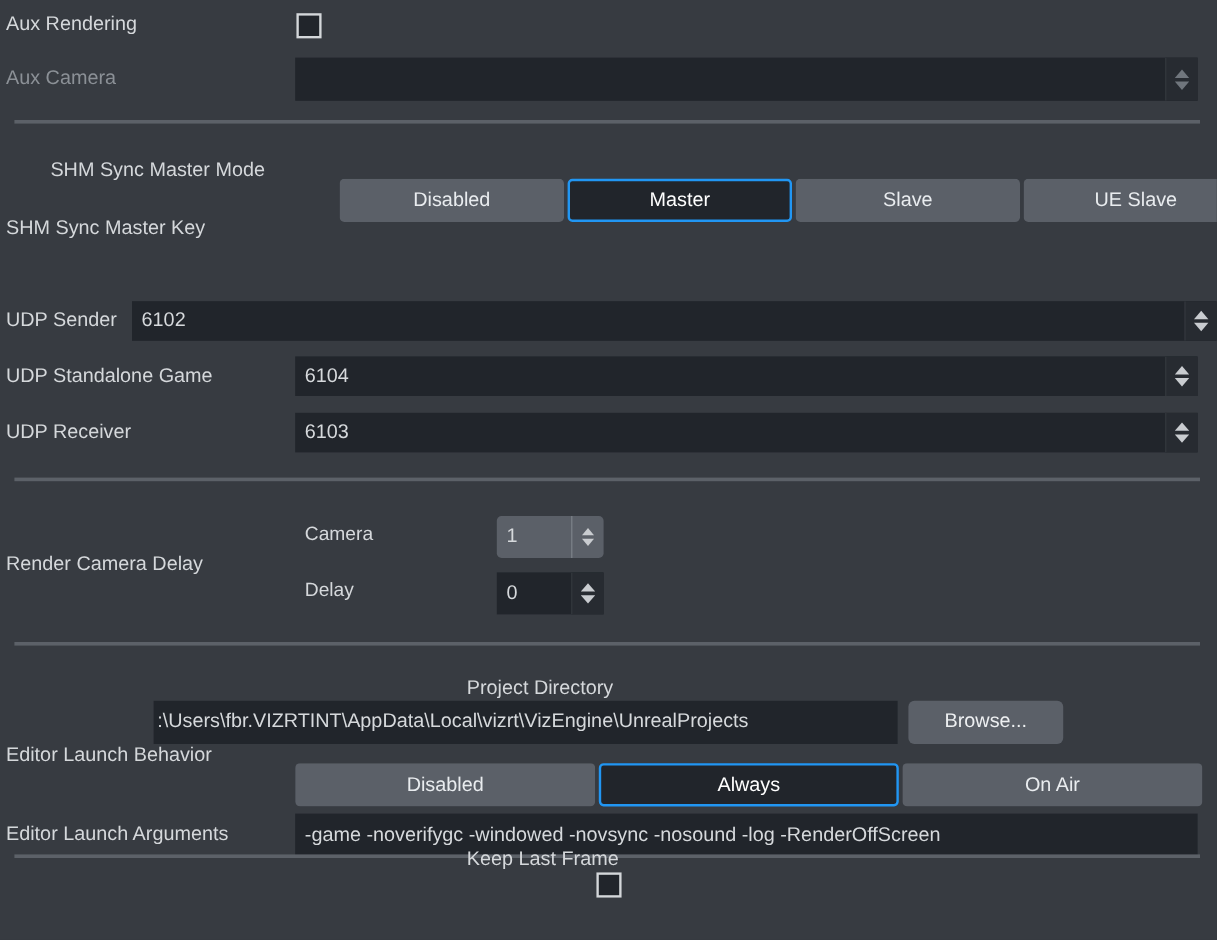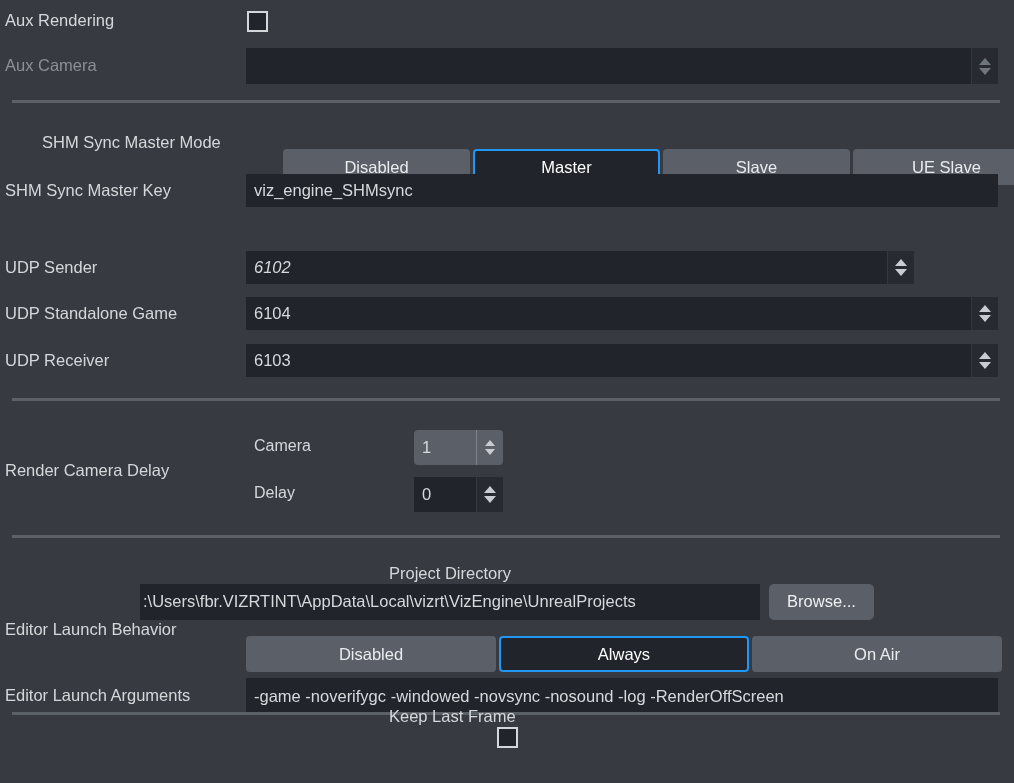--- a/index.html
+++ b/index.html
@@ -207,29 +207,26 @@
       <div class="seg" style="width:187px;">Disabled</div>
       <div class="seg selected" style="width:187px;">Master</div>
       <div class="seg" style="width:187px;">Slave</div>
       <div class="seg" style="width:187px;">UE Slave</div>
     </div>
   </div>
 </div>
 
 <div class="row" style="top:174px; height:33px;">
   <div class="label">SHM Sync Master Key</div>
-  <div class="ctl">
-    <div class="textfield" style="width:752px;">viz_engine_SHMsync</div>
-  </div>
 </div>
 
 <div class="row" style="top:251px; height:33px;">
   <div class="label">UDP Sender</div>
   <div class="ctl">
-    <div class="spinfield" style="width:668px;font-style:italic;">
+    <div class="spinfield" style="width:904px;">
       <div class="val">6102</div>
       <div class="spin-btns">
         <span class="tri-up"></span>
         <span class="tri-down"></span>
       </div>
     </div>
   </div>
 </div>
 
 <div class="row" style="top:297px; height:33px;">
@@ -279,21 +276,21 @@
     <span class="tri-down"></span>
   </div>
 </div>
 
 <div class="separator" style="top:535px;"></div>
 
 <div class="row" style="top:564px; height:36px;flex-direction:column;">
   <div class="label">Project Directory</div>
   <div class="ctl">
     <div class="textfield" style="width:620px; height:36px; padding:0 3px;">:\Users\fbr.VIZRTINT\AppData\Local\vizrt\VizEngine\UnrealProjects</div>
-    <div class="pushbtn" style="width:105px; margin-left:9px;">Browse...</div>
+    <div class="pushbtn" style="width:129px; margin-left:9px;">Browse...</div>
   </div>
 </div>
 
 <div class="row" style="top:612px; height:36px;">
   <div class="label">Editor Launch Behavior</div>
   <div class="ctl">
     <div class="segmented">
       <div class="seg" style="width:250px;">Disabled</div>
       <div class="seg selected" style="width:250px;">Always</div>
       <div class="seg" style="width:250px;">On Air</div>

